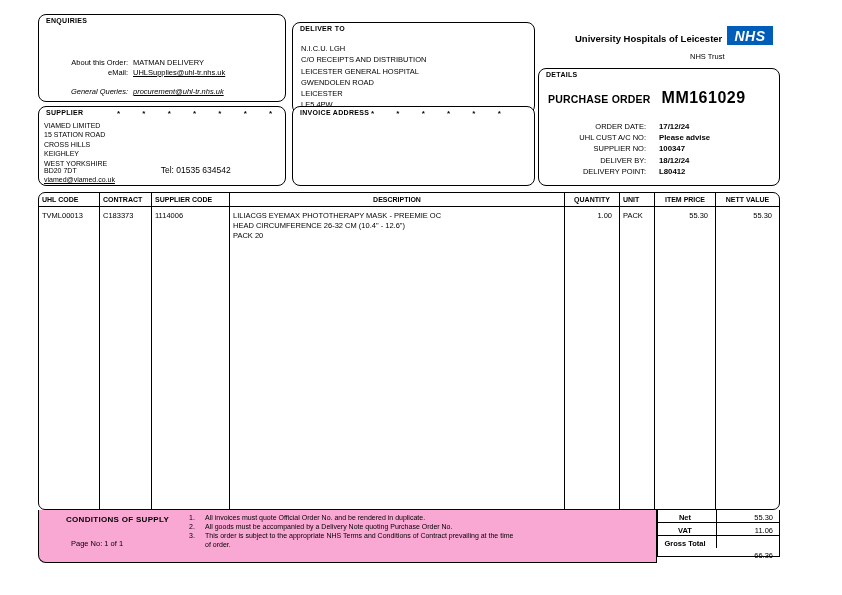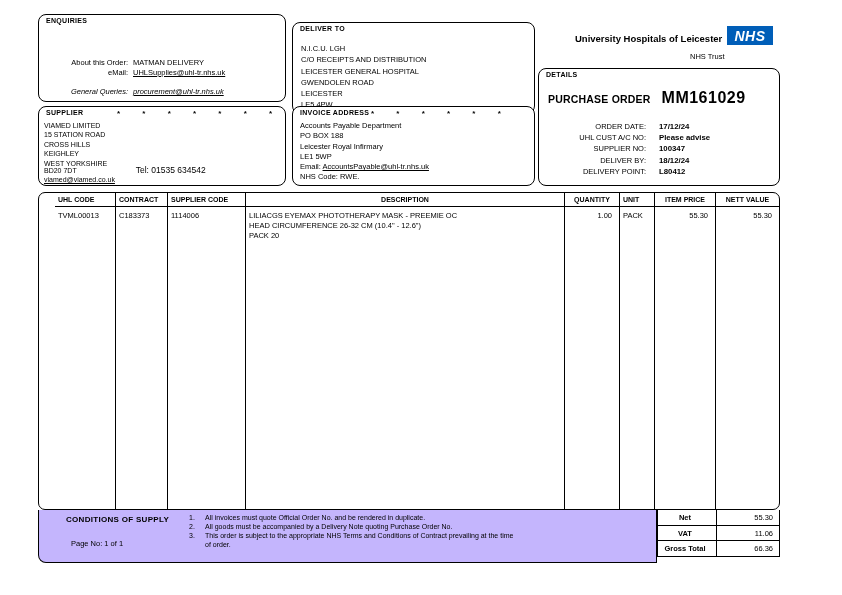--- a/index.html
+++ b/index.html
@@ -36,54 +36,54 @@
   .det-fields { position:absolute; left:6px; right:6px; top:53px; }
   .det-row { display:flex; height:11.2px; align-items:baseline; }
   .det-label { flex:none; width:114px; text-align:right; font-size:7.5px; padding-right:13px; }
   .det-value { font-size:7.8px; font-weight:bold; }
 
   
   .supplier { left:38px; top:106px; width:248px; height:80px; }
   .sup-lines { position:absolute; left:5px; top:14px; font-size:7px; line-height:9.4px; }
   .sup-row { position:absolute; left:5px; top:58px; display:flex; align-items:baseline; }
   .sup-postcode { font-size:7px; }
-  .sup-tel { margin-left:59px; font-size:8.5px; white-space:nowrap; }
+  .sup-tel { margin-left:84px; font-size:8.5px; white-space:nowrap; }
   .sup-email { position:absolute; left:5px; top:69px; font-size:7px; }
 
   
   .invoice { left:292px; top:106px; width:243px; height:80px; }
   .inv-lines { position:absolute; left:7px; top:14px; font-size:7.5px; line-height:10.3px; }
 
   
   .order-table { position:absolute; left:38px; top:192px; width:742px; height:318px; border:1.5px solid #000; border-radius:7px;
                  overflow:hidden; display:flex; flex-direction:column; background:#fff; }
-  .thead, .tbody { display:grid; grid-template-columns:61px 52px 78px 1fr 55px 35px 61px 63px;margin-left:16px; }
+  .thead, .tbody { display:grid; grid-template-columns:61px 52px 78px 1fr 55px 35px 61px 63px; }
   .thead { flex:none; height:14px; border-bottom:1.5px solid #000; font-size:7px; font-weight:bold; }
   .th { border-right:1px solid #000; display:flex; align-items:center; padding:0 3px; white-space:nowrap; overflow:hidden; }
   .th:last-child { border-right:none; }
   .th-center { justify-content:center; }
   .tbody { flex:1; font-size:7.5px; }
   .td { border-right:1px solid #000; padding:4px 3px 0 3px; }
   .td:last-child { border-right:none; }
   .td-right { text-align:right; padding-right:7px; }
   .desc-line { line-height:10px; }
 
   
   .conditions-box { position:absolute; left:38px; top:510px; width:619px; height:53px; border:1.5px solid #000; border-top:none;
-                    border-radius:0 0 0 8px; background:#c4b5fd; }
+                    border-radius:0 0 0 8px; background:#f9a8d4; }
   .cond-title { position:absolute; left:27px; top:5px; font-size:8px; font-weight:bold; letter-spacing:.3px; white-space:nowrap; }
   .cond-items { position:absolute; left:150px; top:3px; width:330px; font-size:7px; line-height:9px; }
   .cond-item { display:flex; }
   .cond-num { flex:none; width:16px; }
   .page-no { position:absolute; left:8px; bottom:14px; font-size:7.5px;padding-left:24px; }
 
   .totals-box { position:absolute; left:657px; top:510px; width:123px; height:47px; border:1.5px solid #000; border-top:none;
                 display:flex; flex-direction:column; background:#fff; }
   .tot-row { flex:1; display:flex; border-bottom:1px solid #000; }
-  .tot-row:last-child { border-bottom:none; }
+  .tot-row:last-child { border-bottom:none;flex-direction:column; }
   .tot-label { flex:none; width:59px; border-right:1px solid #000; text-align:center; font-weight:bold; font-size:7.5px; padding:3px 4px 0 0; }
   .tot-value { flex:1; text-align:right; font-size:7.5px; padding:3px 6px 0 0; }
 </style>
 </head>
 <body>
 
 <div class="page">
 
   <div class="box enquiries">
     <span class="box-label">ENQUIRIES</span>
@@ -164,31 +164,20 @@
     <div class="sup-row">
       <span class="sup-postcode">BD20 7DT</span>
       <span class="sup-tel">Tel: 01535 634542</span>
     </div>
     <div class="sup-email u">viamed@viamed.co.uk</div>
   </div>
 
   <div class="box invoice">
     <span class="box-label">INVOICE ADDRESS</span>
     <span class="marks">* * * * * *</span>
-    <div class="inv-lines">
-      <div>Accounts Payable Department</div>
-      <div>PO BOX 188</div>
-      <div>Leicester Royal Infirmary</div>
-      <div>LE1 5WP</div>
-      <div>
-        <span>Email:</span>
-        <span class="u">AccountsPayable@uhl-tr.nhs.uk</span>
-      </div>
-      <div>NHS Code: RWE.</div>
-    </div>
   </div>
 
   <div class="order-table">
     <div class="thead">
       <div class="th">UHL CODE</div>
       <div class="th">CONTRACT</div>
       <div class="th">SUPPLIER CODE</div>
       <div class="th th-center">DESCRIPTION</div>
       <div class="th th-center">QUANTITY</div>
       <div class="th">UNIT</div>

